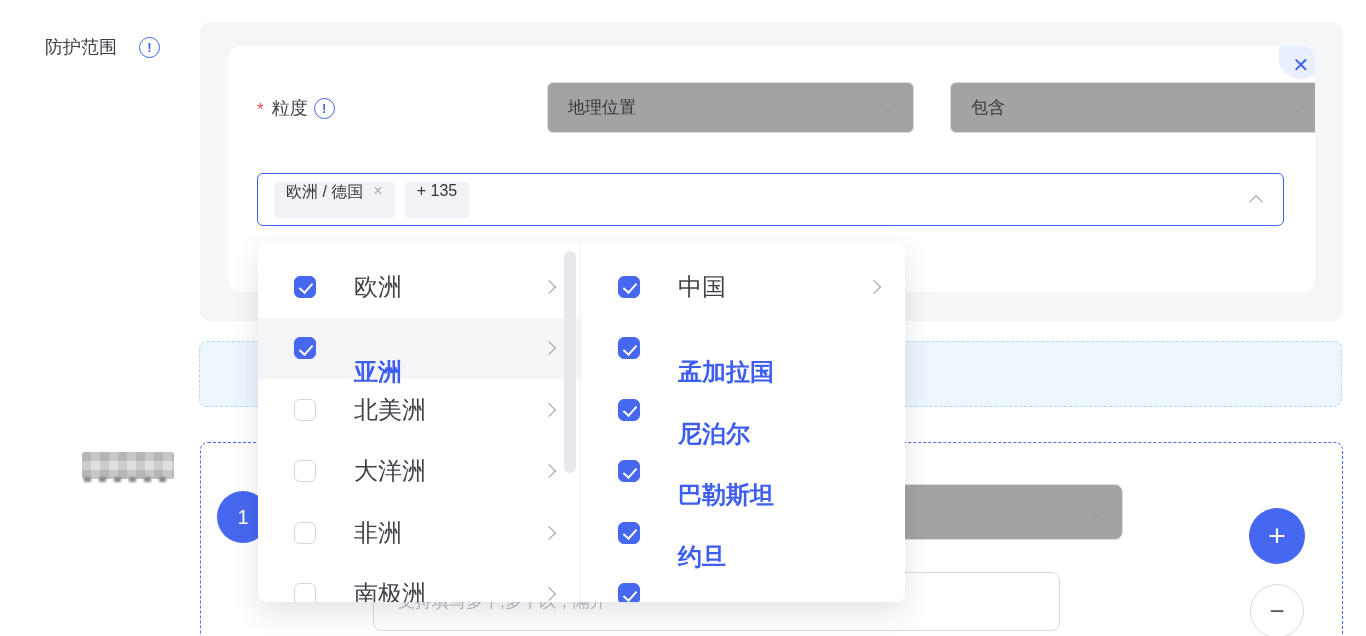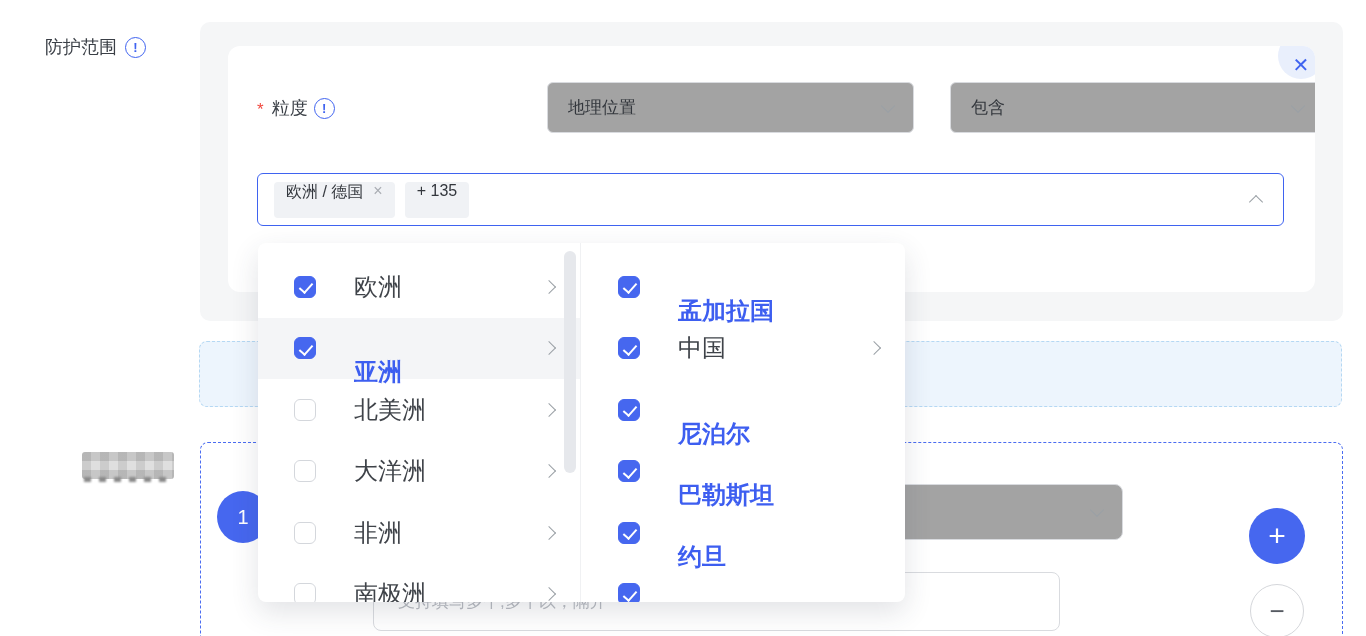--- a/index.html
+++ b/index.html
@@ -1,21 +1,21 @@
 <!DOCTYPE html>
 <html><head>
 <meta charset="utf-8">
 <style>
   * { margin:0; padding:0; box-sizing:border-box; }
   html,body { width:1366px; height:636px; overflow:hidden; background:#fff;
     font-family:"Liberation Sans", sans-serif; color:#3c4047; }
   .abs { position:absolute; }
 
   
-  .scope-label { left:45px; top:35px; display:flex; align-items:center; gap:8px;
+  .scope-label { left:45px; top:35px; display:flex; align-items:center; gap:22px;
     font-size:18px; color:#3a3f46;text-align:center; }
   .info-icon { width:21px; height:21px; border-radius:50%; border:1.6px solid #3f63f0;
     color:#3f63f0; font-size:13px; font-weight:bold; display:inline-flex;
     align-items:center; justify-content:center; line-height:1; }
 
   
   .outer-panel { left:200px; top:22px; width:1143px; height:299px;
     background:#f5f6f7; border-radius:10px; }
   .inner-panel { left:228px; top:46px; width:1087px; height:246px;
     background:#fff; border-radius:12px; overflow:hidden; }
@@ -192,29 +192,29 @@
       <span class="cb"></span>
       <span class="label">南极洲</span>
       <span class="chev right"></span>
     </div>
     <div class="scroll-thumb"></div>
   </div>
 
   <div class="col right">
     <div class="menu-row">
       <span class="cb checked"></span>
+      <span class="label">中国</span>
+      <span class="chev right"></span>
+    </div>
+    <div class="menu-row">
+      <span class="cb checked"></span>
       <span class="label sel">孟加拉国</span>
     </div>
     <div class="menu-row">
       <span class="cb checked"></span>
-      <span class="label">中国</span>
-      <span class="chev right"></span>
-    </div>
-    <div class="menu-row">
-      <span class="cb checked"></span>
       <span class="label sel">尼泊尔</span>
     </div>
     <div class="menu-row">
       <span class="cb checked"></span>
       <span class="label sel">巴勒斯坦</span>
     </div>
     <div class="menu-row">
       <span class="cb checked"></span>
       <span class="label sel">约旦</span>
     </div>

